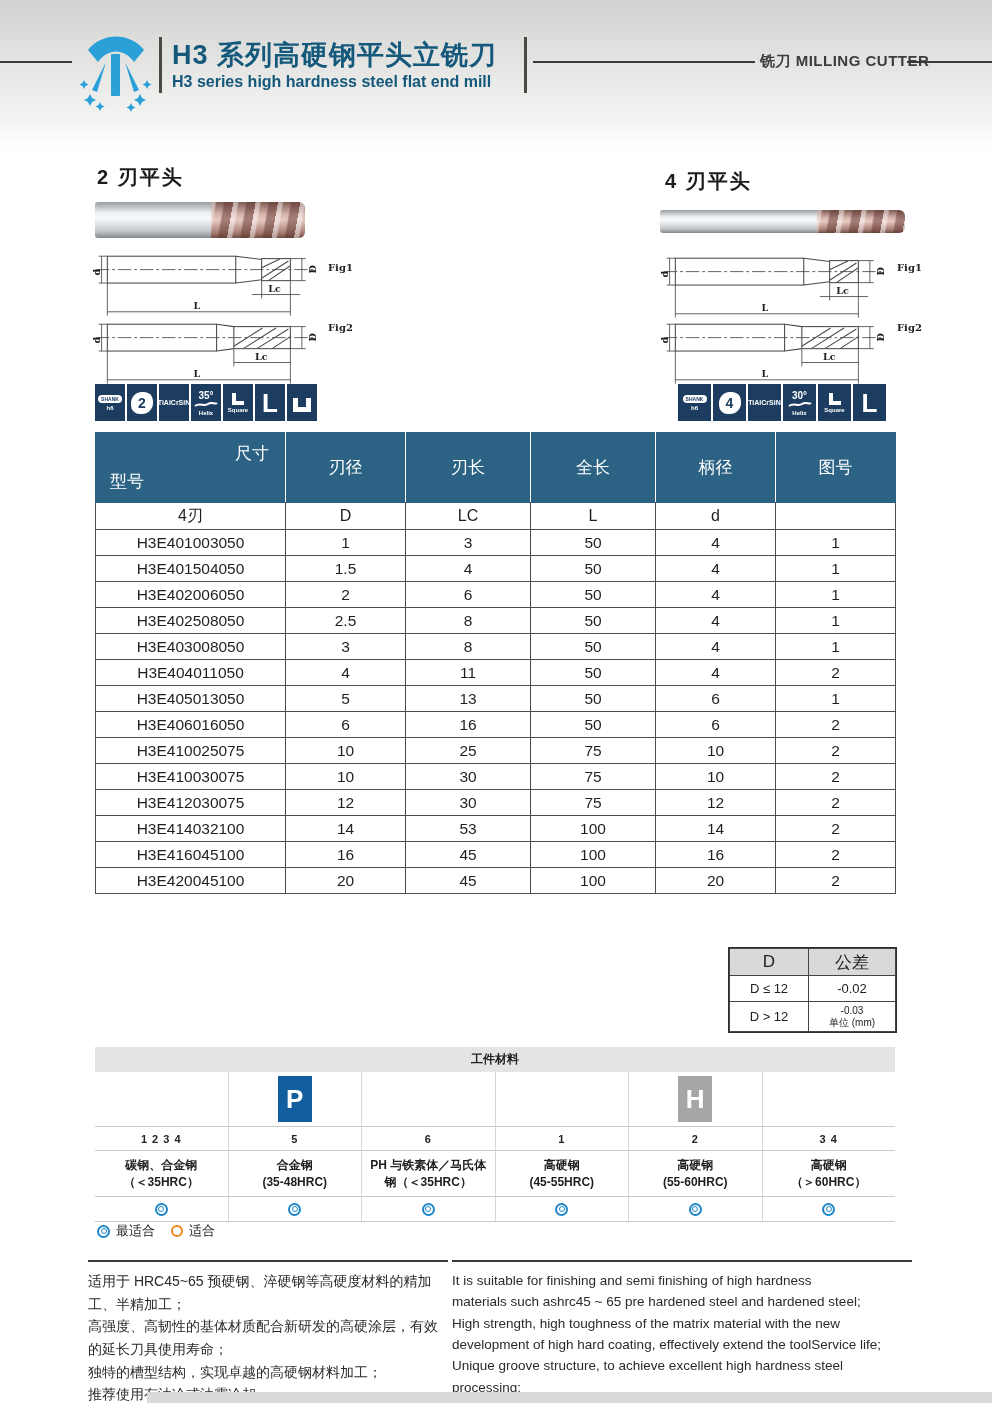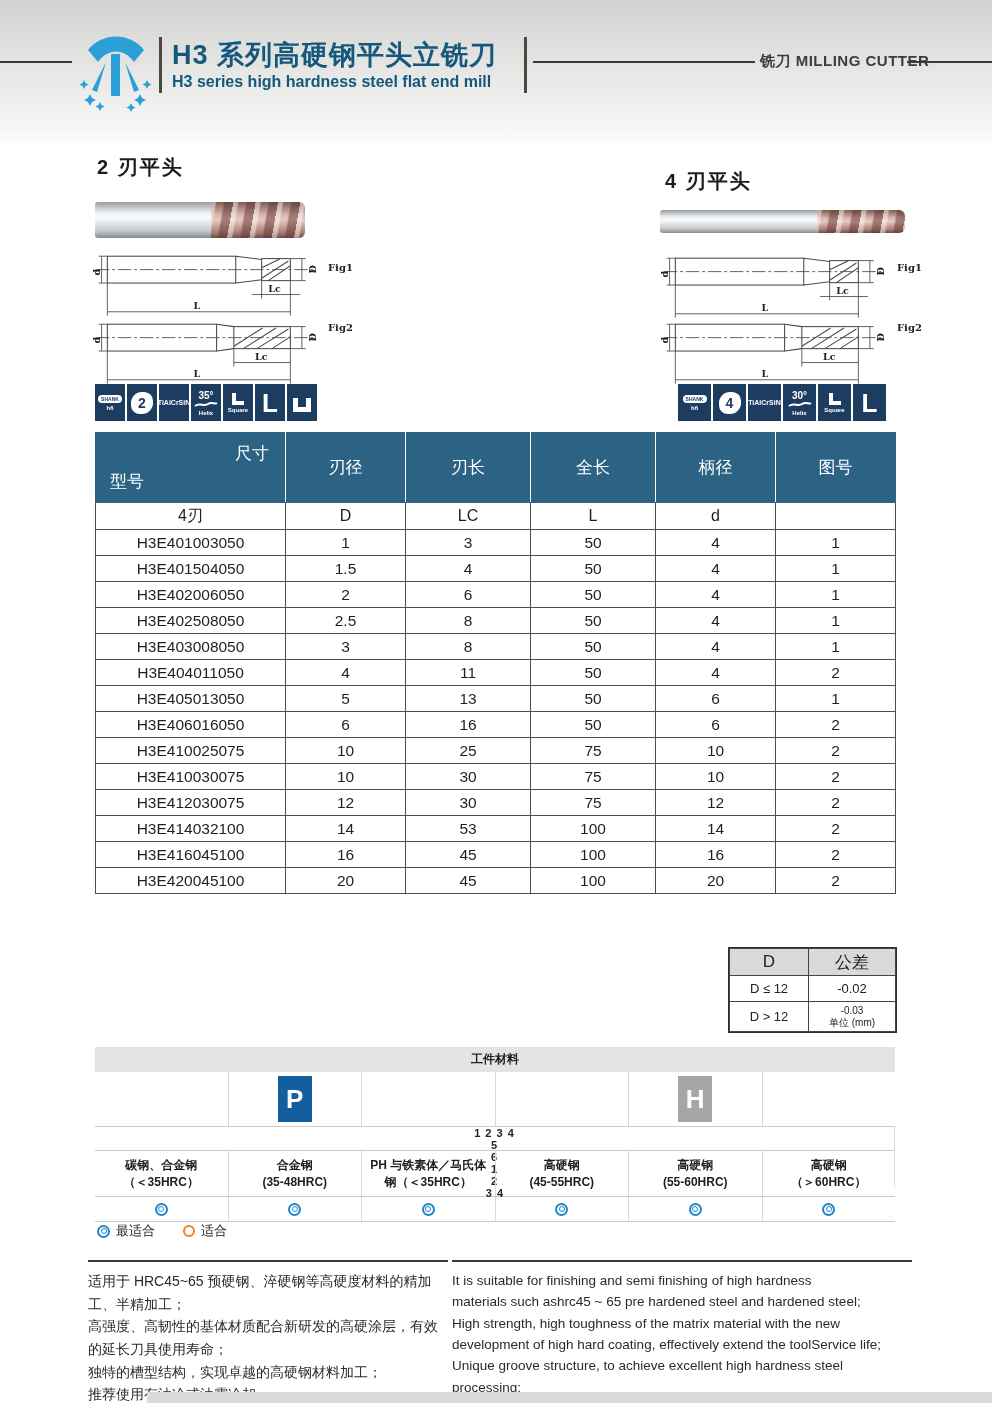--- a/index.html
+++ b/index.html
@@ -88,30 +88,30 @@
   .mat-title { height:25px; background:#e4e4e3; display:flex; align-items:center; justify-content:center;
                font-size:12px; font-weight:bold; color:#222; }
   .mat-row { display:flex; }
   .mat-cell { flex:1 1 0; display:flex; align-items:center; justify-content:center; border-right:1px solid #d8d8d8; }
   .mat-cell:last-child { border-right:none; }
   .mat-badges { height:54px; }
   .grp-badge { width:34px; height:46px; display:flex; align-items:center; justify-content:center;
                color:#fff; font-size:26px; font-weight:bold; }
   .grp-p { background:#135e9e; }
   .grp-h { background:#a6a6a6; }
-  .mat-nums { height:24px; border-top:1px solid #c9c9c9;flex-direction:column; }
+  .mat-nums { height:24px; border-top:1px solid #c9c9c9; }
   .mat-nums .mat-cell { font-size:11px; font-weight:bold; color:#222; letter-spacing:1px; }
   .mat-names { height:46px; border-top:1px solid #c9c9c9; }
   .mat-names .mat-cell { flex-direction:column; font-size:12px; font-weight:bold; color:#1e1e1e; line-height:1.35; text-align:center; }
   .mat-dots { height:26px; border-top:1px solid #c9c9c9; border-bottom:1px solid #c9c9c9; }
   .ring { width:13px; height:13px; border:2px solid #1f86c9; border-radius:50%;
           display:inline-flex; align-items:center; justify-content:center; }
   .ring::after { content:""; width:4px; height:4px; border:1.5px solid #1f86c9; border-radius:50%; }
   .ring-o { width:12px; height:12px; border:2px solid #f0831e; border-radius:50%; display:inline-block; }
-  .legend { display:flex; align-items:center; gap:28px; font-size:13px; color:#222; }
+  .legend { display:flex; align-items:center; gap:16px; font-size:13px; color:#222; }
   .legend .item { display:flex; align-items:center; gap:6px; }
 
   
   .desc { border-top:2px solid #3a3a3a; padding-top:8px; color:#2a2a2a; }
   .desc-zh { font-size:14px; line-height:1.62; }
   .desc-en { font-size:13.5px; line-height:1.58; }
 
   .footer-strip { background:#dadada; }
 </style>
 </head>
@@ -142,21 +142,21 @@
     <div class="title-zh">H3 系列高硬钢平头立铣刀</div>
     <div class="title-en">H3 series high hardness steel flat end mill</div>
   </div>
 
   <div class="vbar" style="left:524px; top:37px; height:56px;"></div>
 
   <div class="hline" style="left:533px; top:61px; width:222px; height:1.5px;"></div>
   <div class="abs hdr-right" style="left:760px; top:52px;">铣刀 MILLING CUTTER</div>
   <div class="hline" style="left:907px; top:61px; width:85px; height:1.5px;"></div>
 
-  <div class="abs sec-title" style="left:97px; top:154px;">2 刃平头</div>
+  <div class="abs sec-title" style="left:97px; top:164px;">2 刃平头</div>
   <div class="abs sec-title" style="left:665px; top:168px;">4 刃平头</div>
 
   <div class="abs photo" style="left:95px; top:202px; width:210px; height:36px;">
     <div class="shank" style="width:55%;"></div>
     <div class="flute" style="width:45%;"></div>
   </div>
   <div class="abs photo" style="left:660px; top:210px; width:245px; height:23px;">
     <div class="shank" style="width:64%;"></div>
     <div class="flute" style="width:36%;"></div>
   </div>

